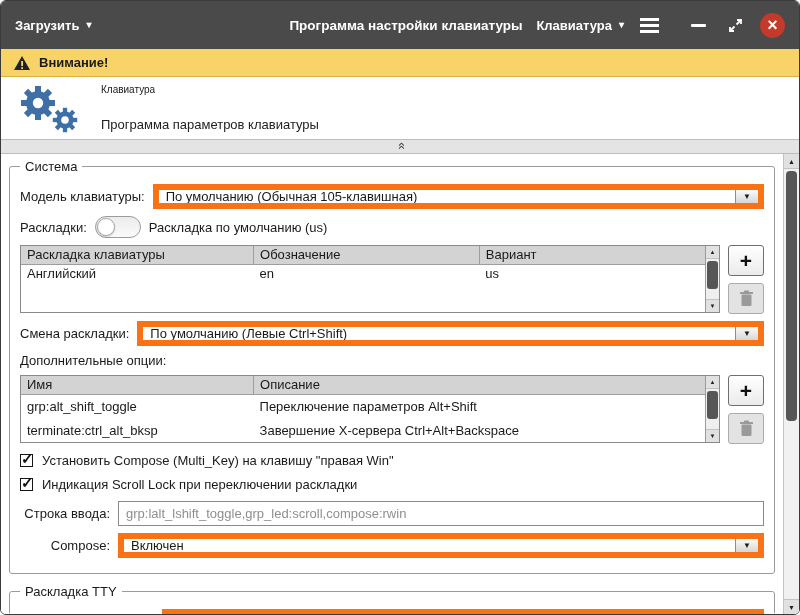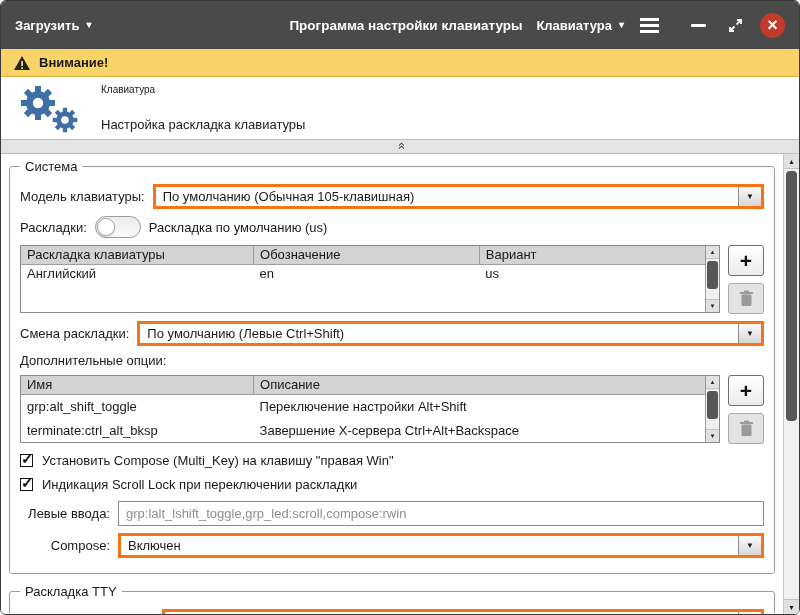--- a/index.html
+++ b/index.html
@@ -62,21 +62,21 @@
   .content { flex:1; display:flex; min-height:0; background:#fff; }
   .content-inner { flex:1; min-width:0; padding:5px 6px 0 6px; overflow:hidden;border-radius:13px; }
 
   fieldset { border:1px solid #9b9b9b; border-radius:3px; margin:0 2px 10px 2px; padding:3px 10px 8px 10px; }
   legend { padding:0 5px; font-size:13px; }
 
   .frow { display:flex; align-items:center; gap:8px; margin:7px 0; }
   .label { white-space:nowrap; }
   .rlabel { width:90px; text-align:right; white-space:nowrap; flex:0 0 auto; }
 
-  .combo { flex:1; min-width:0; height:25px; border:3px solid #f97316; background:#fff; display:flex; align-items:stretch; }
+  .combo { flex:1; min-width:0; height:25px; border:6px solid #f97316; background:#fff; display:flex; align-items:stretch; }
   .combo-text { flex:1; display:flex; align-items:center; padding:0 7px; overflow:hidden; white-space:nowrap; }
   .combo-btn {
     width:23px; flex:0 0 auto; border-left:1px solid #8d8d8d;
     background:linear-gradient(#fbfbfb,#d6d6d6);
     display:flex; align-items:center; justify-content:center; font-size:8px; color:#1a1a1a;
   }
 
   .toggle { width:46px; height:22px; flex:0 0 auto; border:1px solid #9c9c9c; border-radius:12px; background:linear-gradient(#ececec,#fafafa); position:relative; }
   .toggle-knob { position:absolute; left:1px; top:1px; width:18px; height:18px; border-radius:50%; background:#fff; border:1px solid #a8a8a8; box-shadow:0 1px 2px rgba(0,0,0,.18); }
 
@@ -166,21 +166,21 @@
       </defs>
       <g fill="#3e6fa6">
         <use href="#gearshape" transform="translate(25,24)"></use>
         <use href="#gearshape" transform="translate(52,41) scale(0.72)"></use>
       </g>
       <circle cx="25" cy="24" r="5.2" fill="#fff"></circle>
       <circle cx="52" cy="41" r="3.8" fill="#fff"></circle>
     </svg>
     <div>
       <div class="app-title">Клавиатура</div>
-      <div class="app-sub">Настройка раскладка клавиатуры</div>
+      <div class="app-sub">Программа параметров клавиатуры</div>
     </div>
   </div>
 
   <div class="collapsebar">
     <span class="collapse-icon">»</span>
   </div>
 
   <div class="content">
     <div class="content-inner">
 
@@ -269,21 +269,21 @@
                 </colgroup>
               <thead>
                 <tr>
                   <th>Имя</th>
                   <th>Описание</th>
                 </tr>
               </thead>
               <tbody>
                 <tr>
                   <td>grp:alt_shift_toggle</td>
-                  <td>Переключение настройки Alt+Shift</td>
+                  <td>Переключение параметров Alt+Shift</td>
                 </tr>
                 <tr>
                   <td>terminate:ctrl_alt_bksp</td>
                   <td>Завершение X-сервера Ctrl+Alt+Backspace</td>
                 </tr>
               </tbody>
             </table>
             <div class="tscroll">
               <div class="sb-btn up">▲</div>
               <div class="sb-thumb"></div>
@@ -314,21 +314,21 @@
         </div>
 
         <div class="checkrow">
           <span class="checkbox">
             <span class="checkmark">✓</span>
           </span>
           <span class="label">Индикация Scroll Lock при переключении раскладки</span>
         </div>
 
         <div class="frow">
-          <span class="rlabel">Левые ввода:</span>
+          <span class="rlabel">Строка ввода:</span>
           <input class="textinput" type="text" value="grp:lalt_lshift_toggle,grp_led:scroll,compose:rwin" style="">
         </div>
 
         <div class="frow">
           <span class="rlabel">Compose:</span>
           <div class="combo">
             <span class="combo-text">Включен</span>
             <span class="combo-btn">▼</span>
           </div>
         </div>

